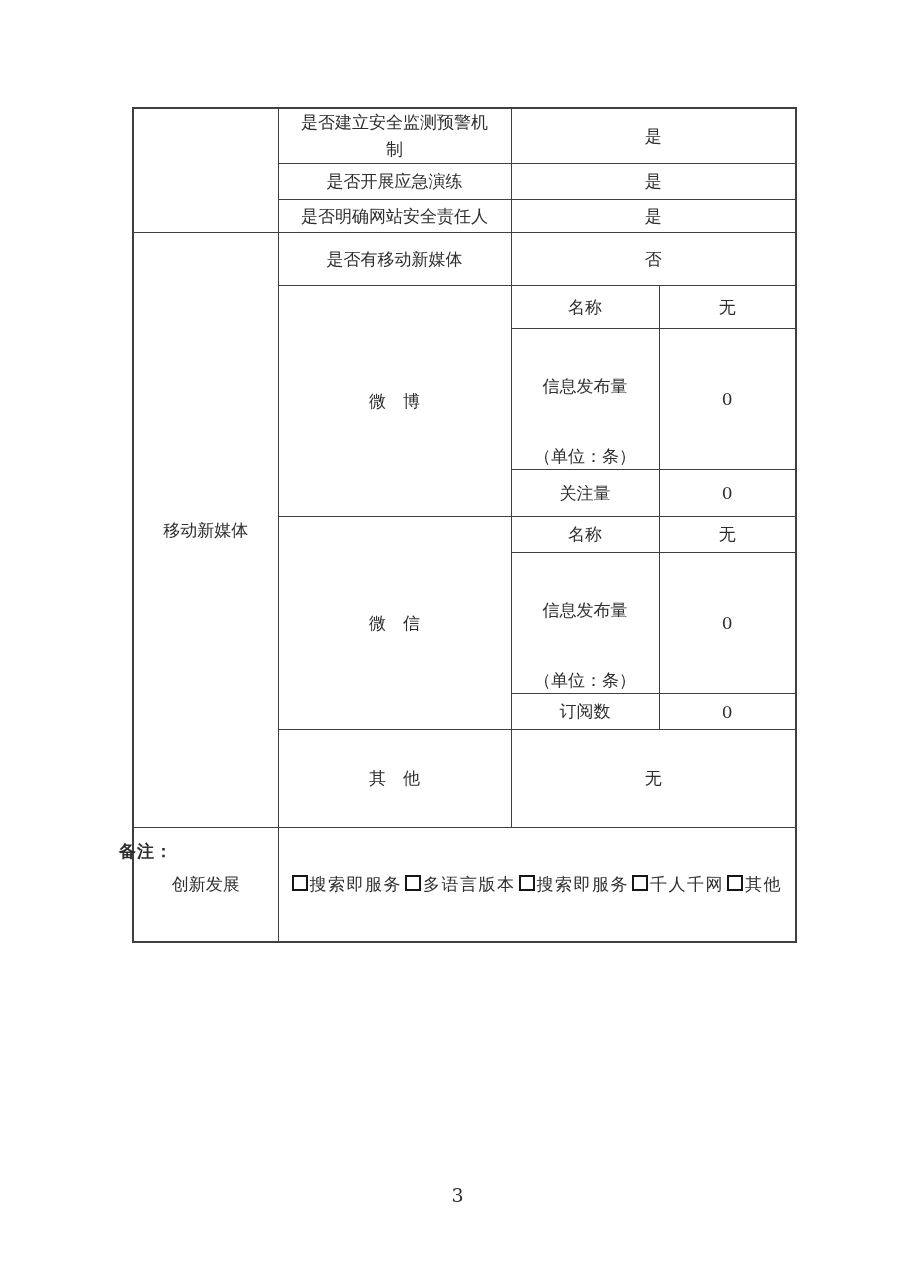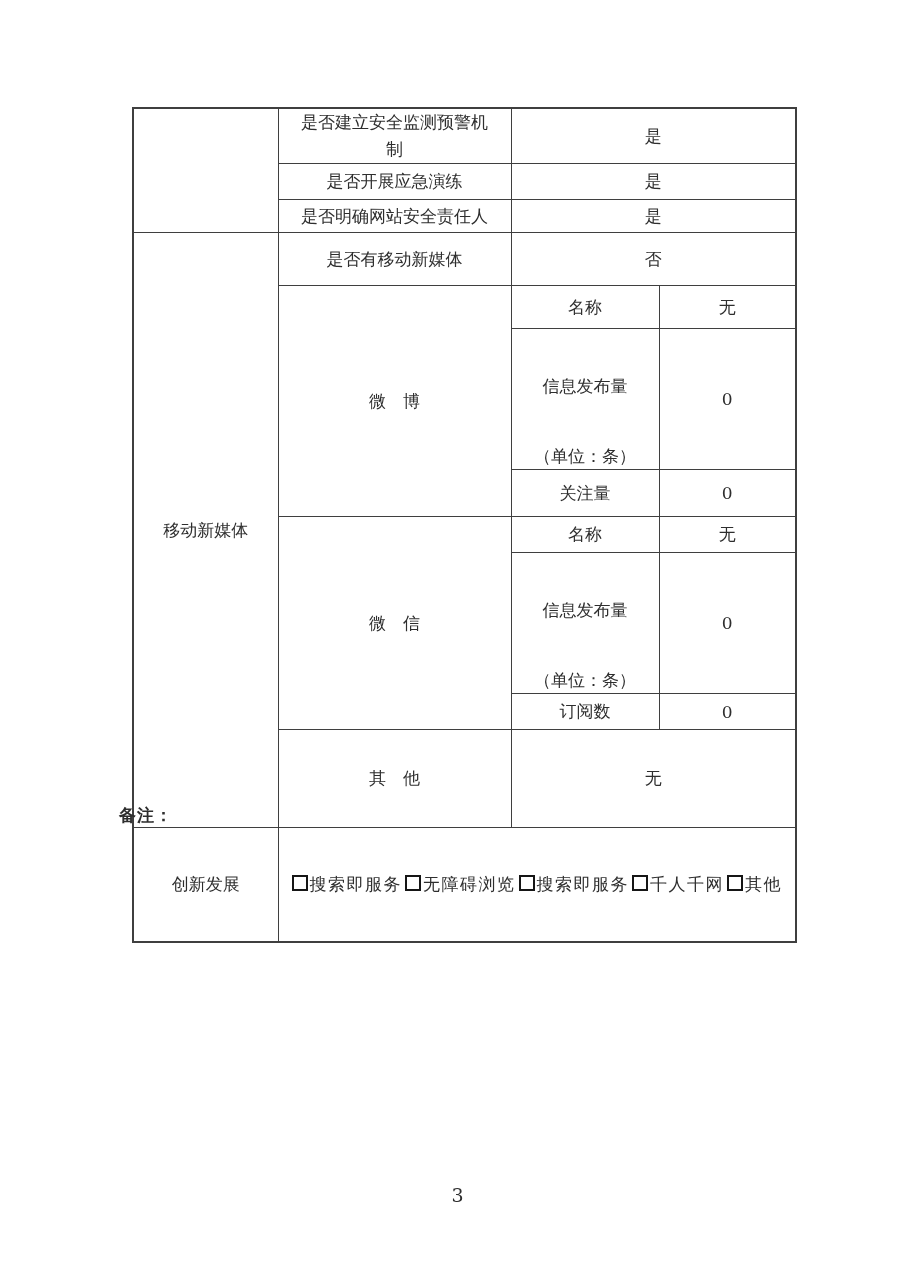--- a/index.html
+++ b/index.html
@@ -53,21 +53,21 @@
     height: 12px;
     border: 2px solid #161616;
     vertical-align: -1px;
     margin: 0 2px 0 3px;
     background: #ffffff;
   }
   .opt:first-child .cbx { margin-left: 0; }
   .remarks {
     position: absolute;
     left: 119px;
-    top: 804px;
+    top: 840px;
     font-size: 17px;
     font-weight: bold;
     letter-spacing: 1px;
   }
   .pagenum {
     position: absolute;
     left: 0;
     top: 1184px;
     width: 915px;
     text-align: center;
@@ -146,21 +146,21 @@
 
     <tr style="height:98px;">
       <td>其　他</td>
       <td colspan="2">无</td>
     </tr>
 
     <tr style="height:114px;">
       <td>创新发展</td>
       <td colspan="3">
         <div class="cbrow">
-          <span class="opt"><span class="cbx"></span><span>搜索即服务</span></span><span class="opt"><span class="cbx"></span><span>无障碍浏览</span></span><span class="opt"><span class="cbx"></span><span>搜索即服务</span></span><span class="opt"><span class="cbx"></span><span>千人千网</span></span><span class="opt"><span class="cbx"></span><span>其他</span></span>
+          <span class="opt"><span class="cbx"></span><span>搜索即服务</span></span><span class="opt"><span class="cbx"></span><span>多语言版本</span></span><span class="opt"><span class="cbx"></span><span>搜索即服务</span></span><span class="opt"><span class="cbx"></span><span>千人千网</span></span><span class="opt"><span class="cbx"></span><span>其他</span></span>
         </div>
       </td>
     </tr>
   </tbody>
     </table>
 
   <div class="remarks">备注：</div>
 
   <div class="pagenum">3</div>
 

